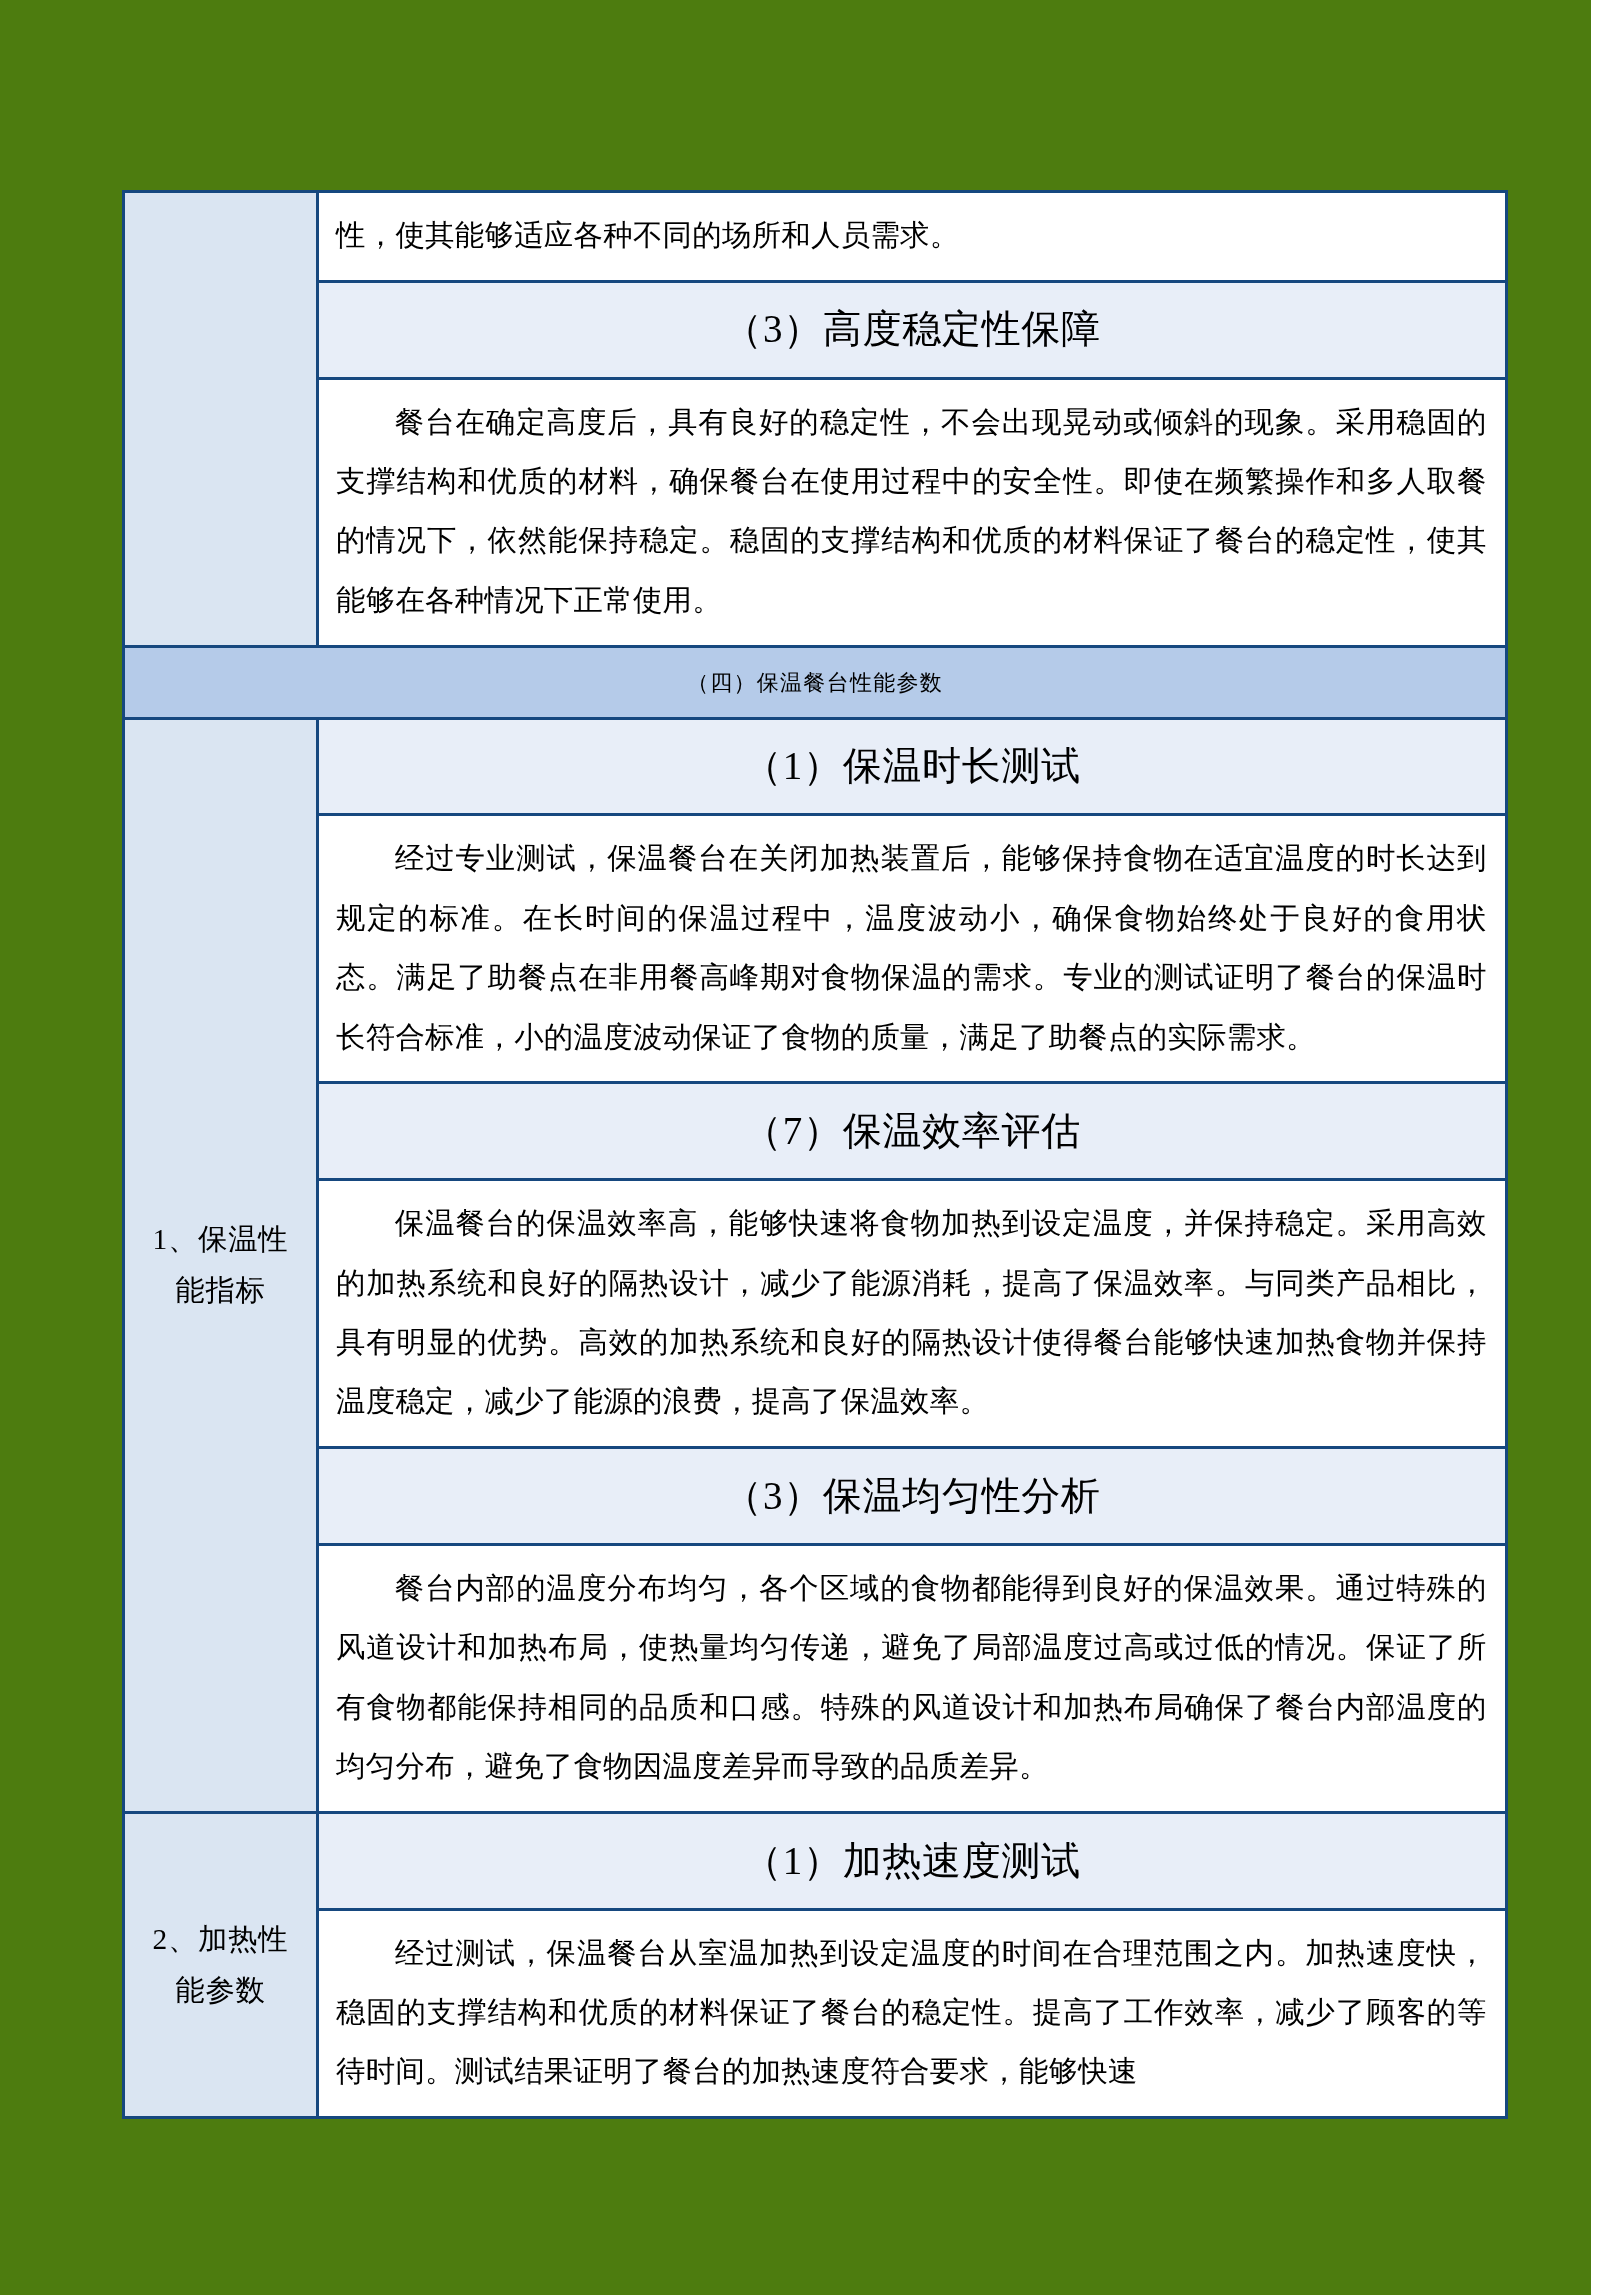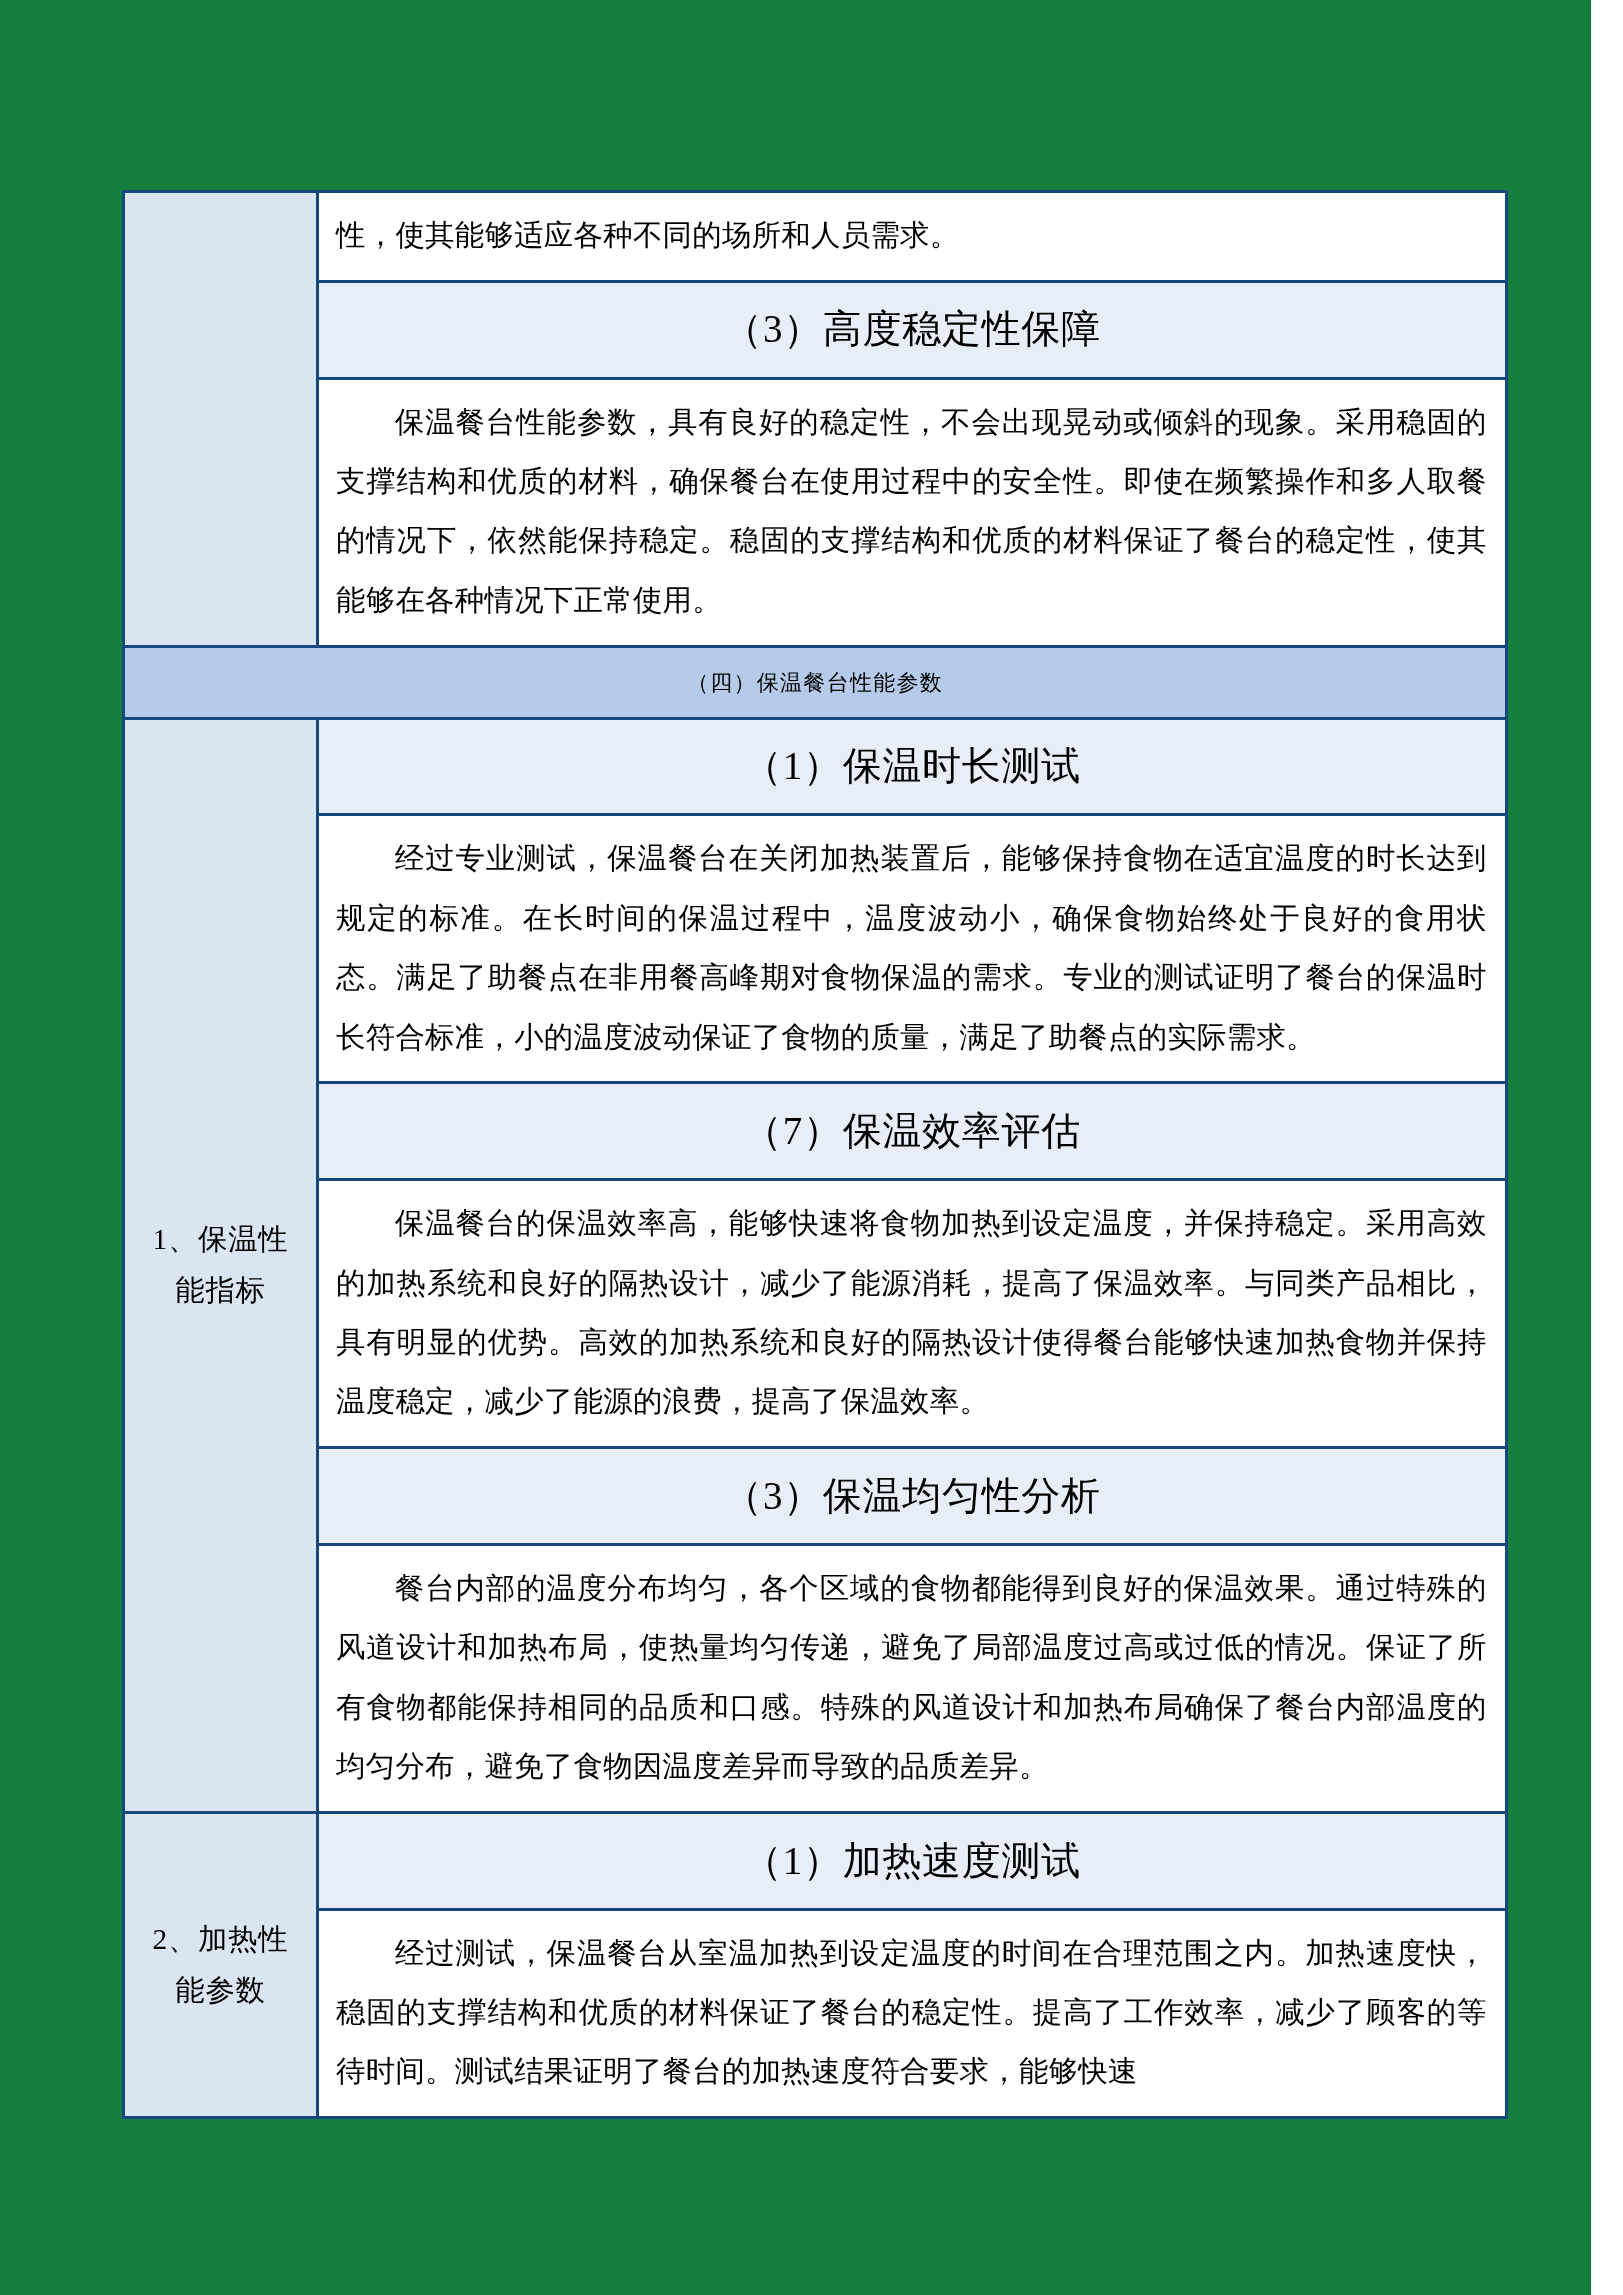--- a/index.html
+++ b/index.html
@@ -11,21 +11,21 @@
     width: 1623px;
     height: 2295px;
     font-family: "Liberation Serif", "DejaVu Serif", serif;
     color: #000000;
     -webkit-font-smoothing: antialiased;
   }
   .page {
     position: relative;
     width: 1591px;
     height: 2295px;
-    background: #15803d;
+    background: #4d7c0f;
     box-sizing: border-box;
   }
   .doc-table-wrap {
     position: absolute;
     left: 122px;
     top: 190px;
     width: 1386px;
   }
   table.doc-table {
     width: 100%;
@@ -106,21 +106,21 @@
           </td>
         </tr>
 
         <tr>
           <td class="subhead-cell">
             <span>（3）高度稳定性保障</span>
           </td>
         </tr>
         <tr>
           <td class="body-cell">
-            <p>保温餐台性能参数，具有良好的稳定性，不会出现晃动或倾斜的现象。采用稳固的支撑结构和优质的材料，确保餐台在使用过程中的安全性。即使在频繁操作和多人取餐的情况下，依然能保持稳定。稳固的支撑结构和优质的材料保证了餐台的稳定性，使其能够在各种情况下正常使用。</p>
+            <p>餐台在确定高度后，具有良好的稳定性，不会出现晃动或倾斜的现象。采用稳固的支撑结构和优质的材料，确保餐台在使用过程中的安全性。即使在频繁操作和多人取餐的情况下，依然能保持稳定。稳固的支撑结构和优质的材料保证了餐台的稳定性，使其能够在各种情况下正常使用。</p>
           </td>
         </tr>
 
         <tr>
           <td class="banner-cell" colspan="2">
             <span>（四）保温餐台性能参数</span>
           </td>
         </tr>
 
         <tr>

